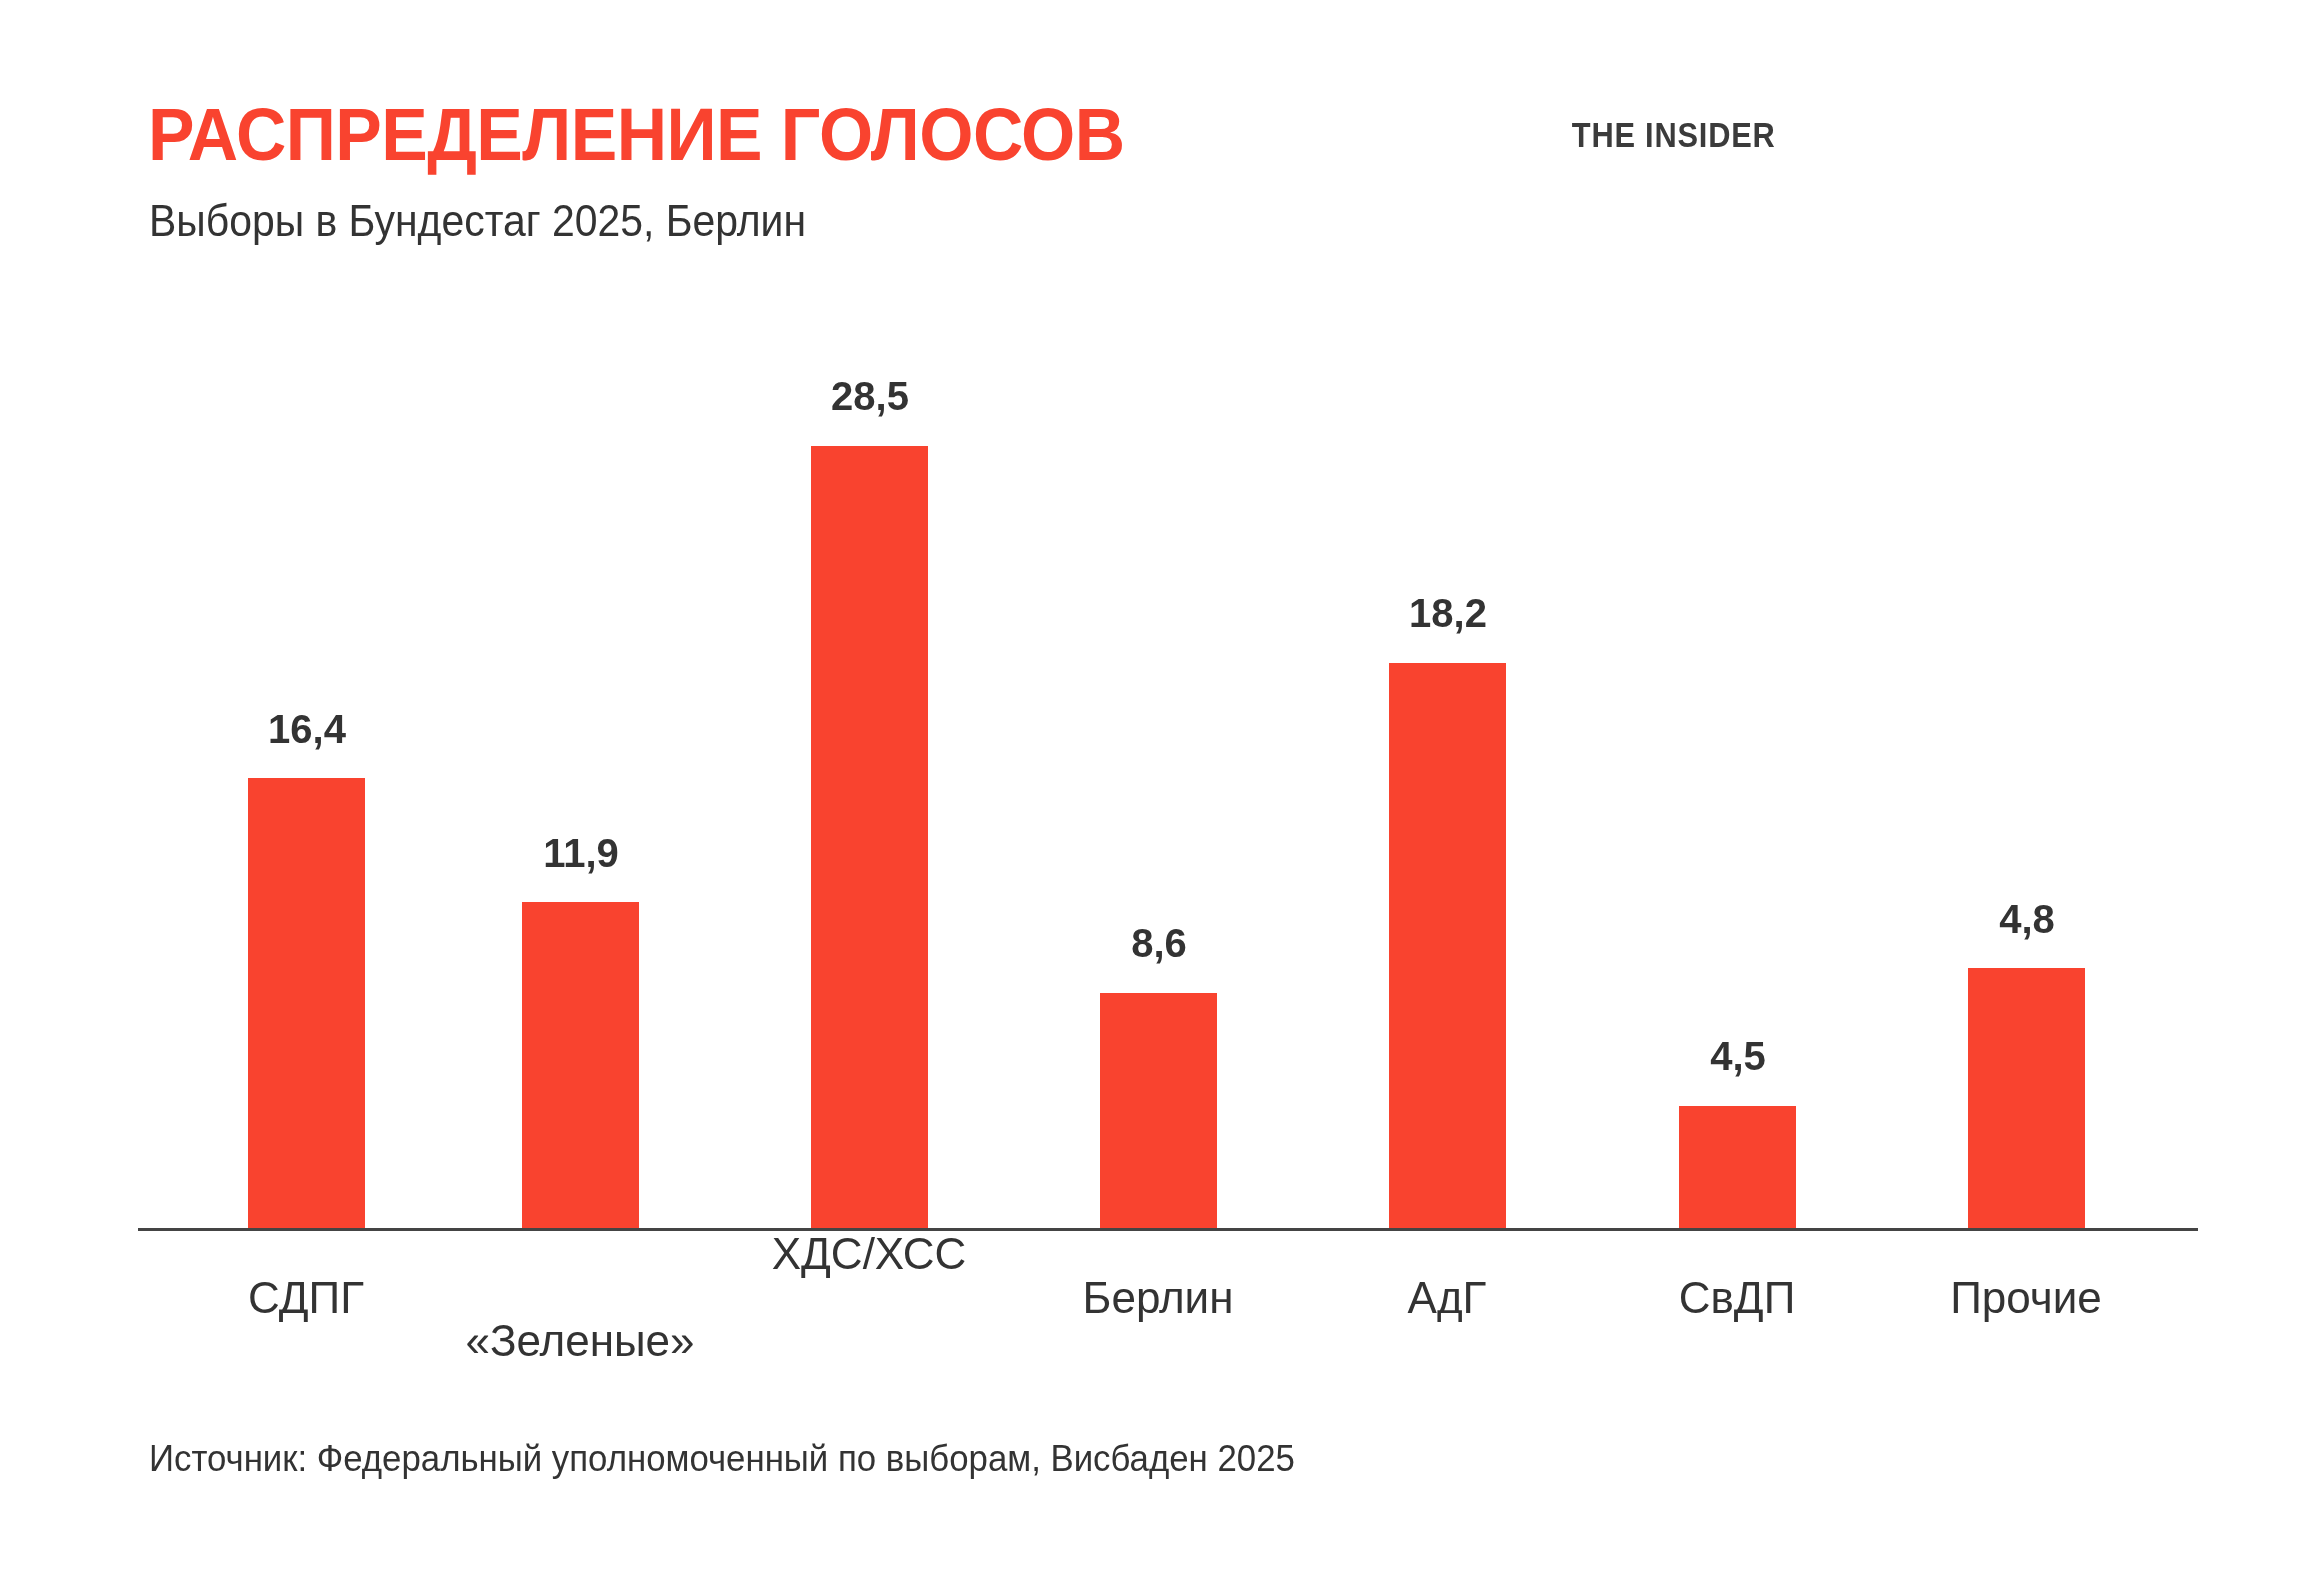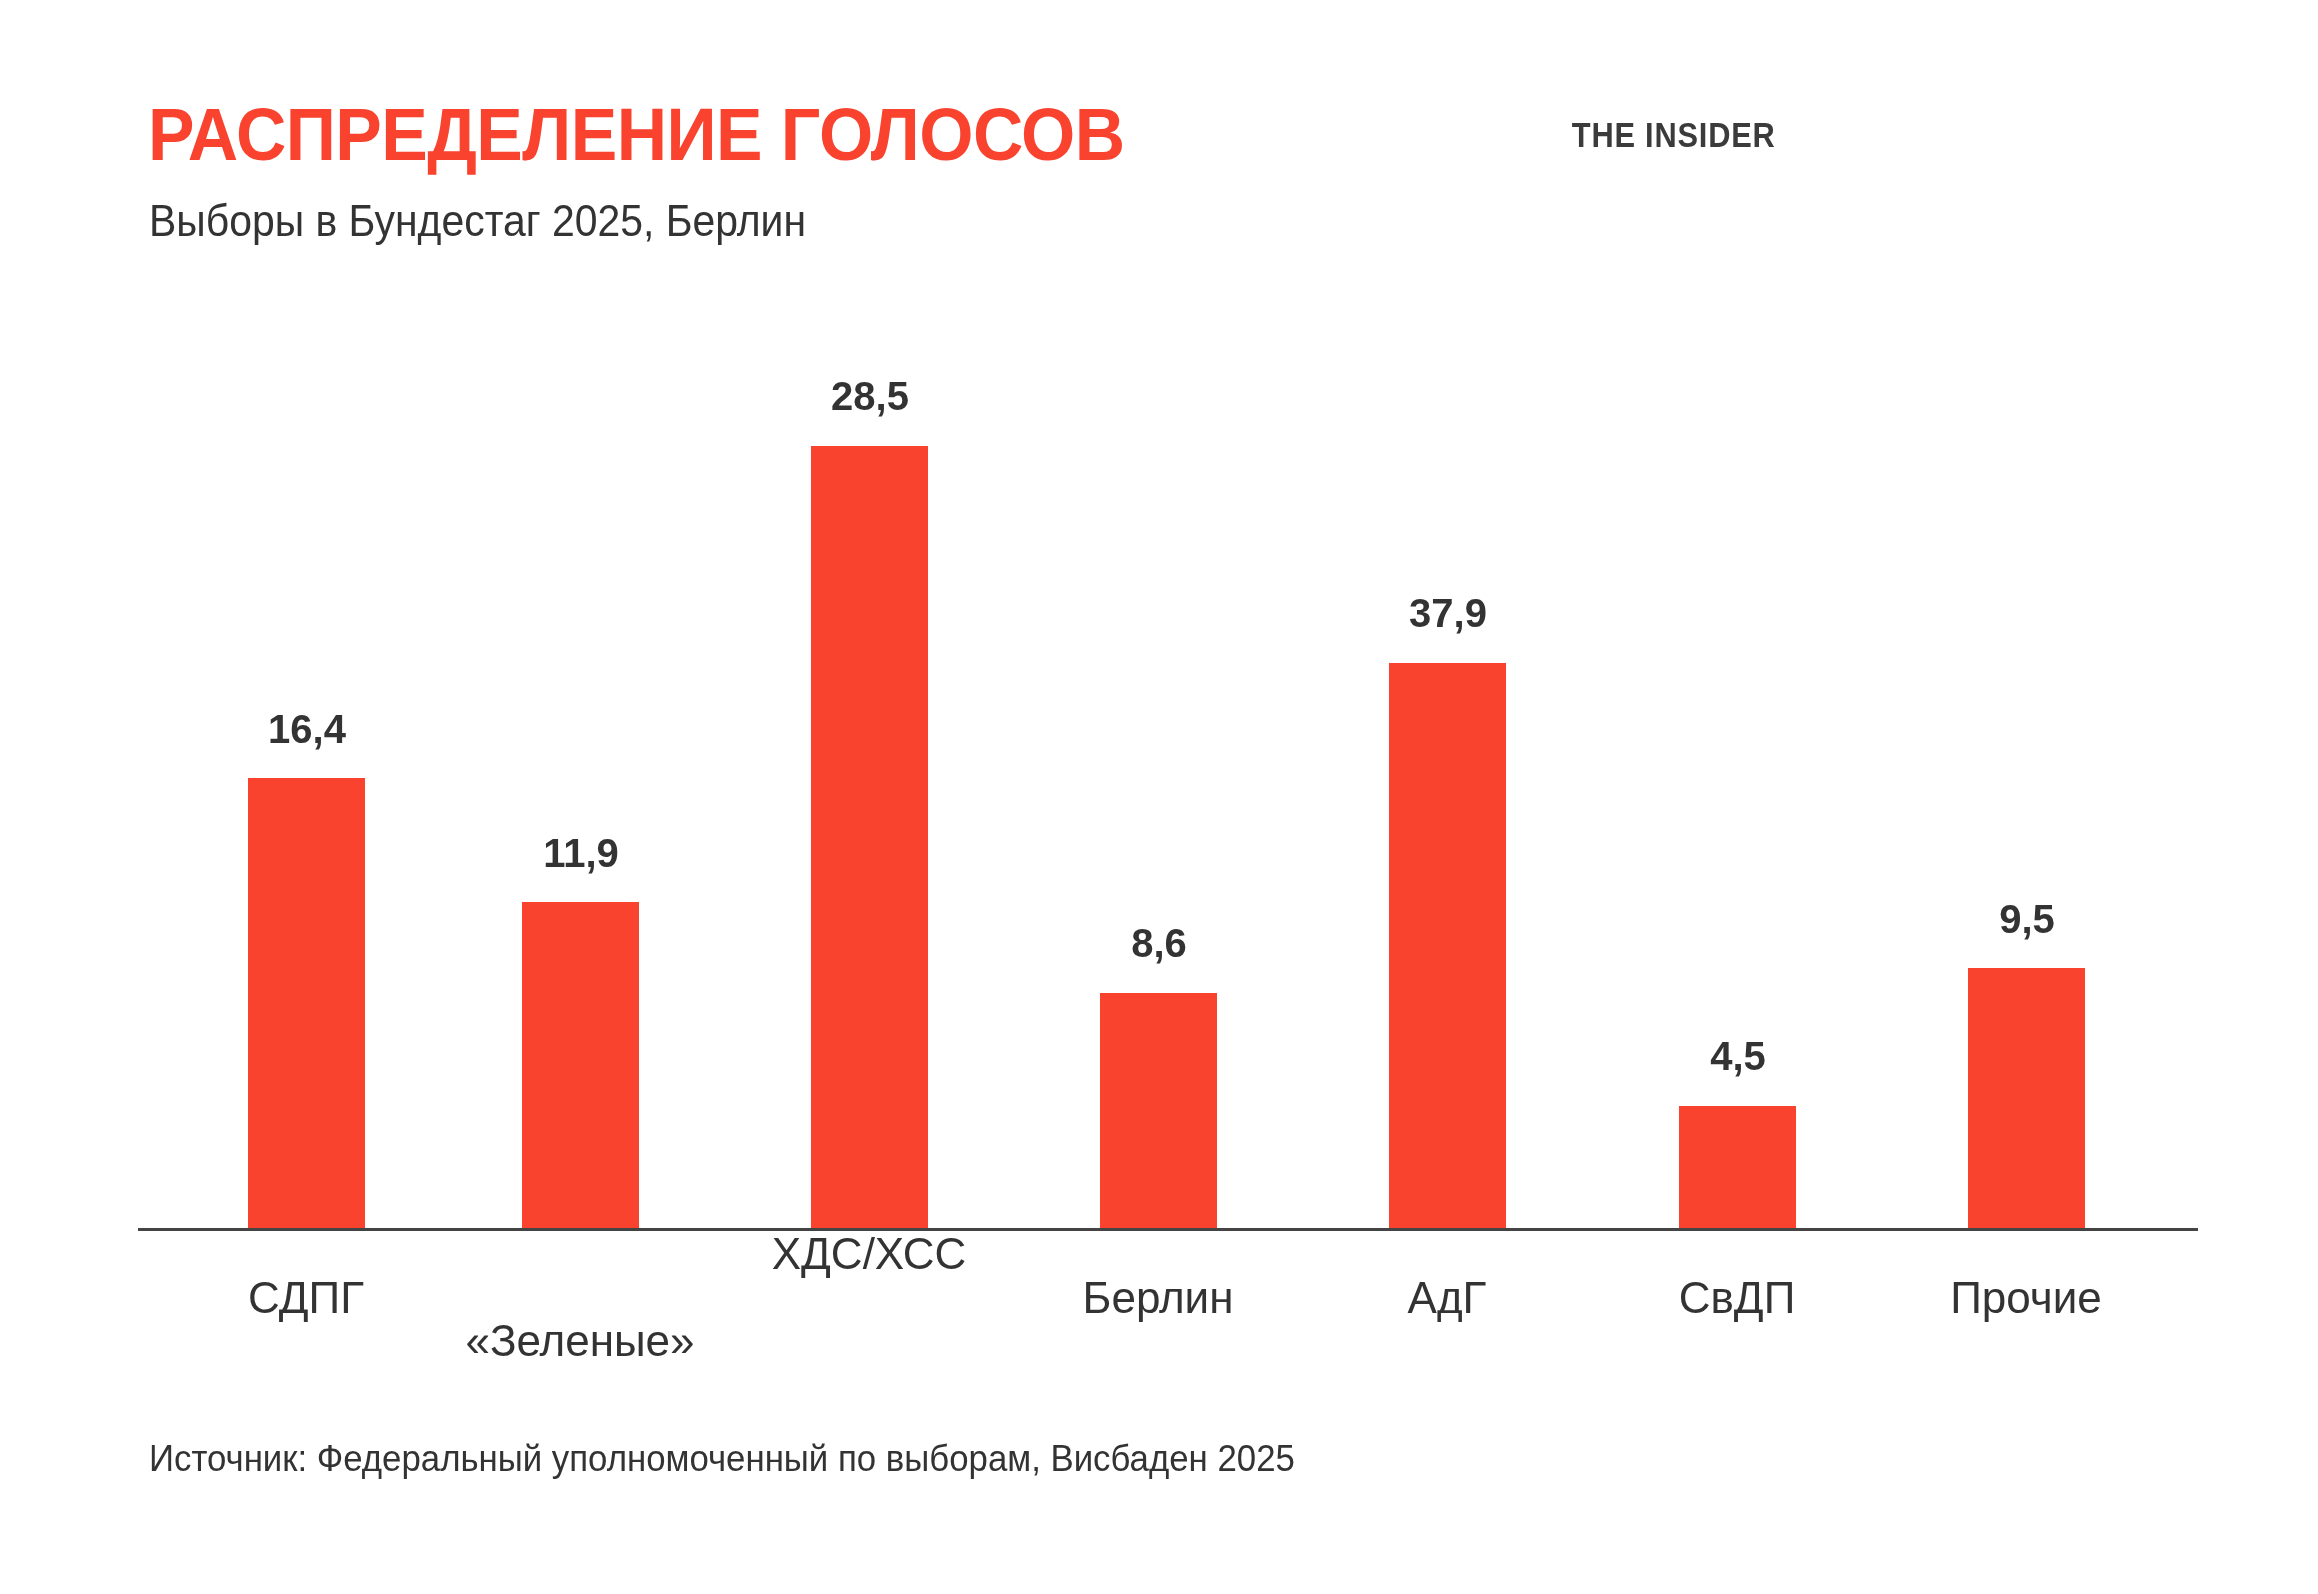--- a/index.html
+++ b/index.html
@@ -158,31 +158,31 @@
           <div class="bar-value" style="top: 376px;">28,5</div>
           <div class="bar" style="height: 784px; width: 117px; background: rgb(249, 67, 47); top: 446px; bottom: auto;"></div>
           <div class="bar-label" style="top: 1232px;">ХДС/ХСС</div>
         </div>
         <div class="bar-group" style="left: 1100px; top: 0px; height: 1229px; bottom: auto;">
           <div class="bar-value" style="top: 923px;">8,6</div>
           <div class="bar" style="height: 237px; width: 117px; background: rgb(249, 67, 47); top: 993px; bottom: auto;"></div>
           <div class="bar-label" style="top: 1276px;">Берлин</div>
         </div>
         <div class="bar-group" style="left: 1389px; top: 0px; height: 1229px; bottom: auto;">
-          <div class="bar-value" style="top: 593px;">37,9</div>
+          <div class="bar-value" style="top: 593px;">18,2</div>
           <div class="bar" style="height: 567px; width: 117px; background: rgb(249, 67, 47); top: 663px; bottom: auto;"></div>
           <div class="bar-label" style="top: 1276px;">АдГ</div>
         </div>
         <div class="bar-group" style="left: 1679px; top: 0px; height: 1229px; bottom: auto;">
           <div class="bar-value" style="top: 1036px;">4,5</div>
           <div class="bar" style="height: 124px; width: 117px; background: rgb(249, 67, 47); top: 1106px; bottom: auto;"></div>
           <div class="bar-label" style="top: 1276px;">СвДП</div>
         </div>
         <div class="bar-group" style="left: 1968px; top: 0px; height: 1229px; bottom: auto;">
-          <div class="bar-value" style="top: 899px;">9,5</div>
+          <div class="bar-value" style="top: 899px;">4,8</div>
           <div class="bar" style="height: 261px; width: 117px; background: rgb(249, 67, 47); top: 968px; bottom: auto;"></div>
           <div class="bar-label" style="top: 1276px;">Прочие</div>
         </div>
       </div>
     <div id="axis-line"></div>
   </div>
 
   <div id="source-note">Источник: Федеральный уполномоченный по выборам, Висбаден 2025</div>
 
 </div>

